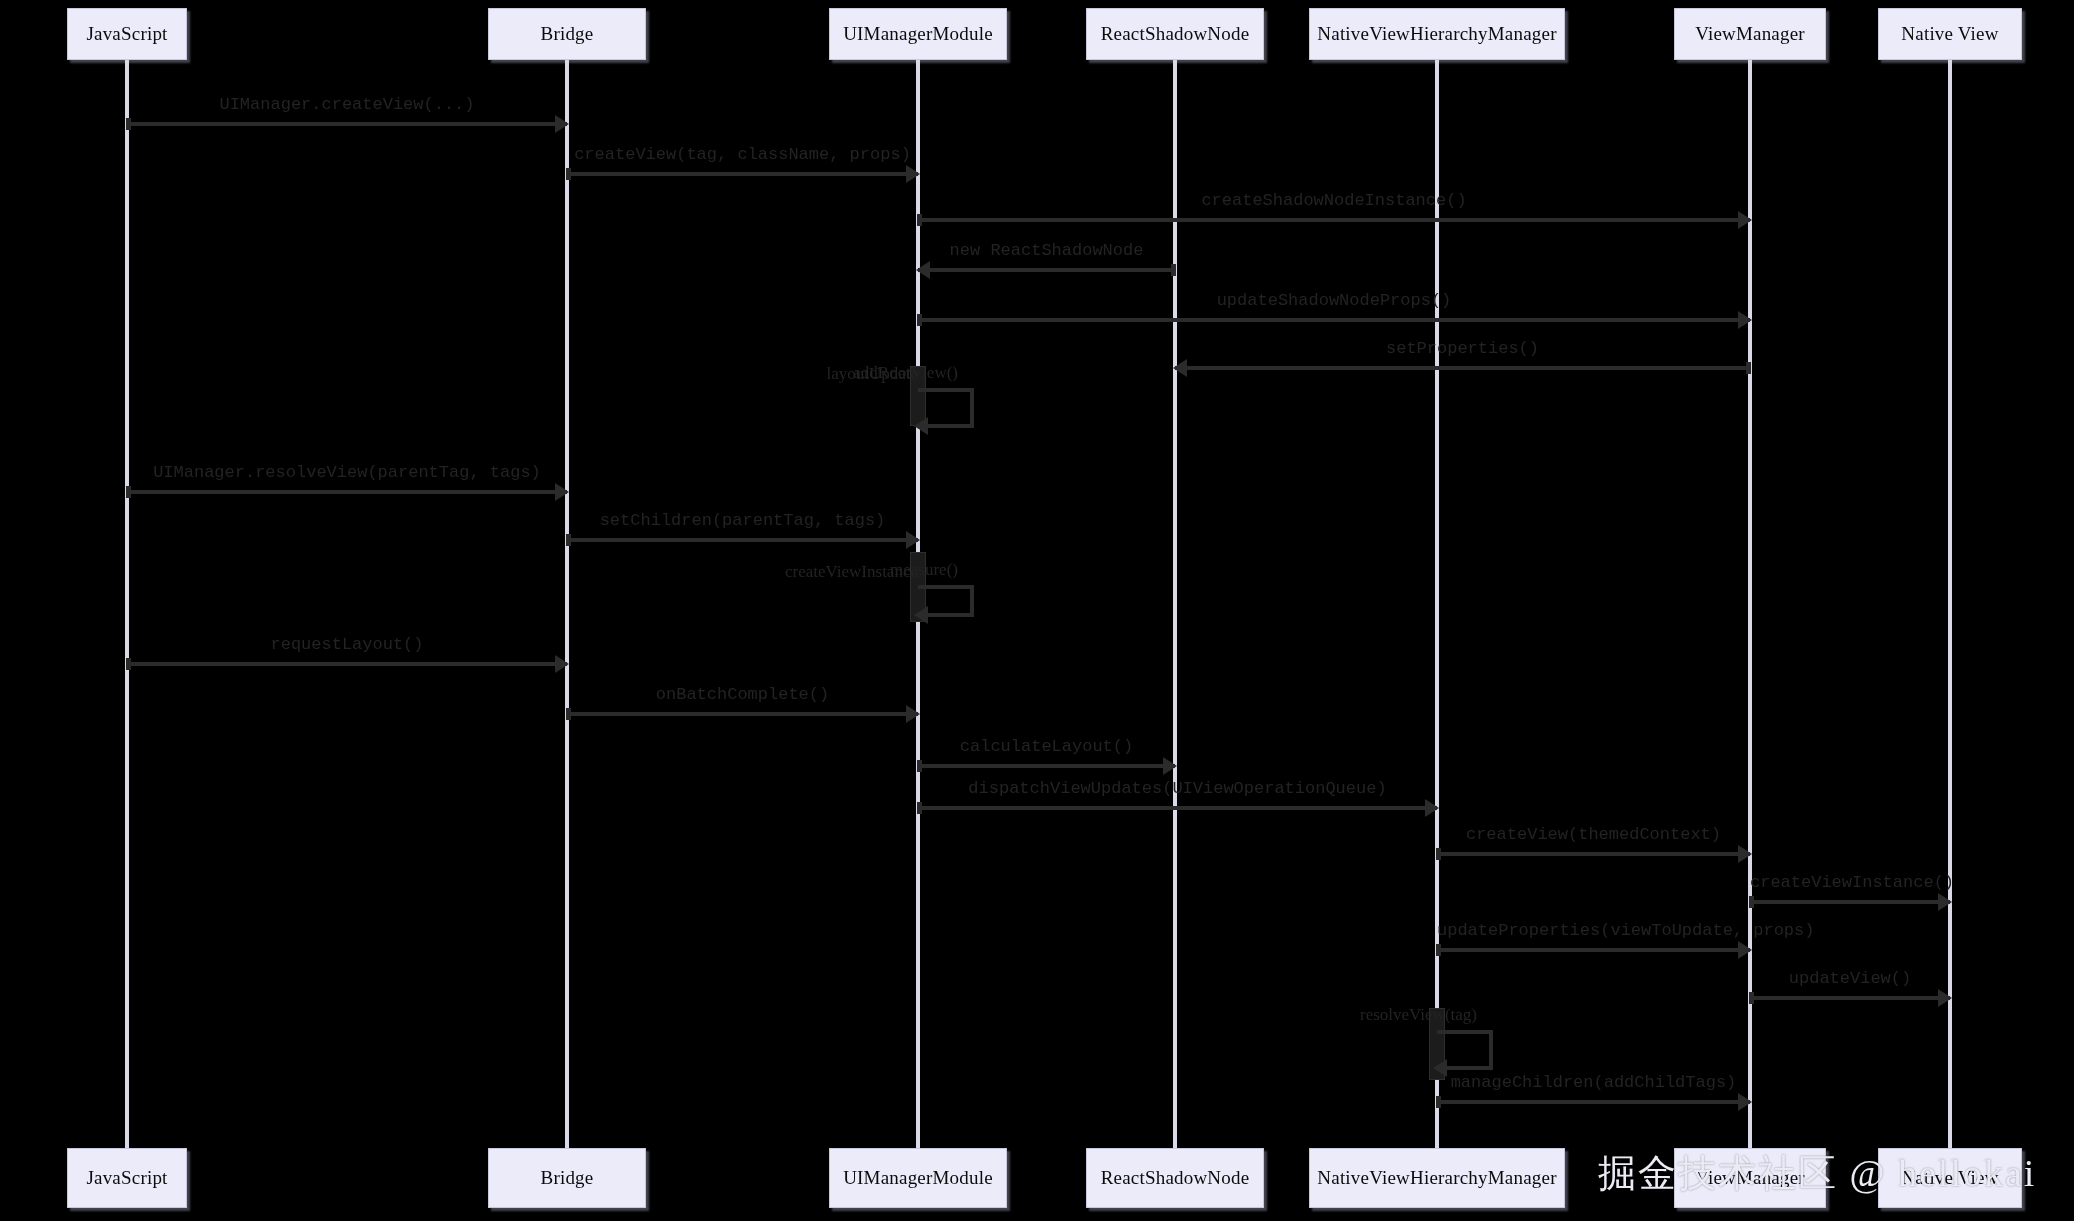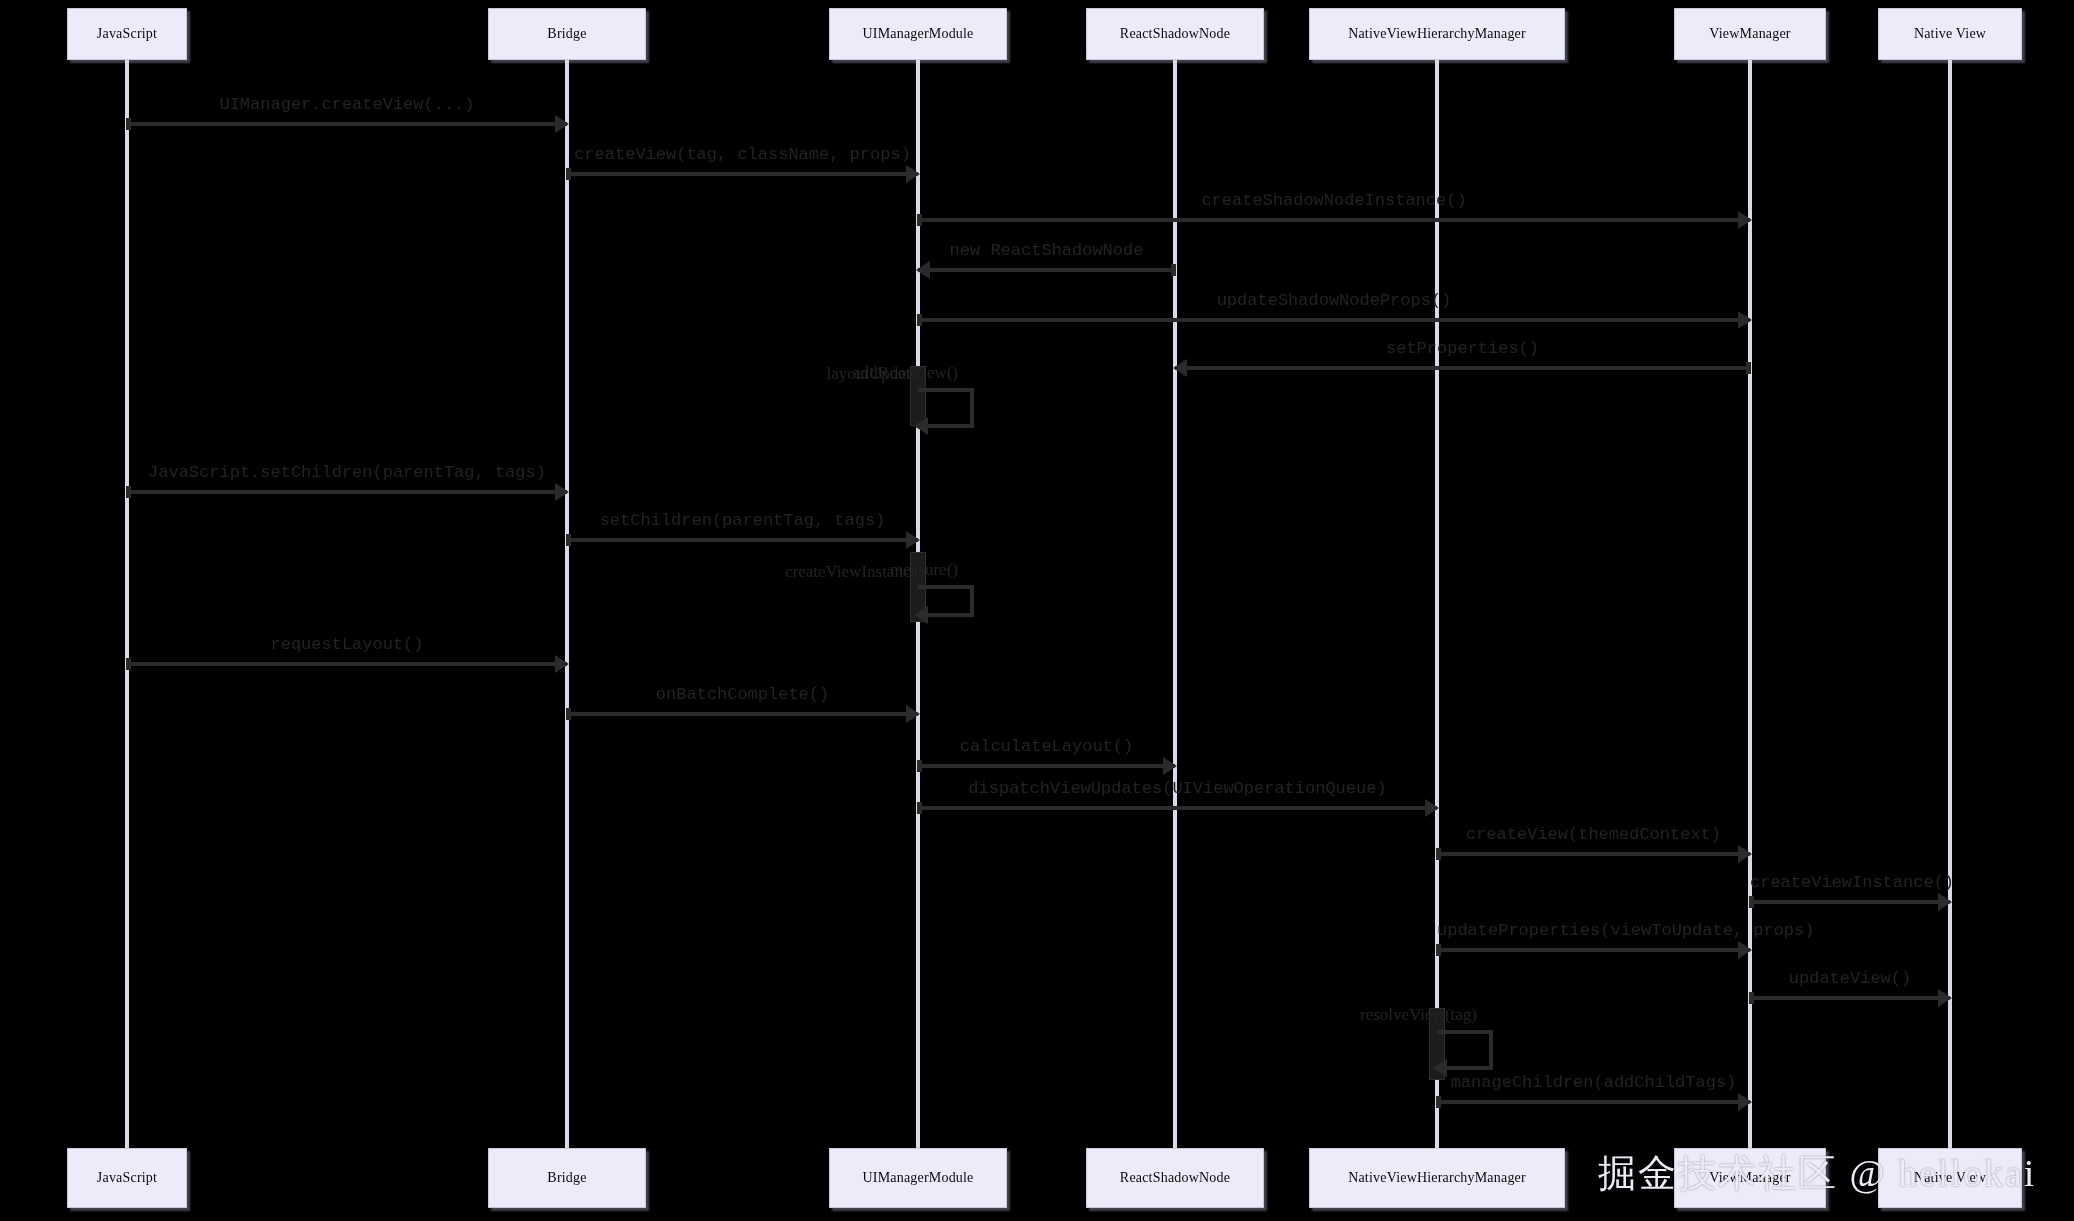--- a/index.html
+++ b/index.html
@@ -23,21 +23,21 @@
   .participant {
     position: absolute;
     background: #ebebfa;
     border: 1px solid #c8c8dc;
     box-shadow: 3px 3px 2px rgba(120,120,140,0.55);
     display: flex;
     align-items: center;
     justify-content: center;
     color: #0b0b0b;
     font-family: "Liberation Serif", "DejaVu Serif", serif;
-    font-size: 14px;
+    font-size: 19px;
     letter-spacing: .2px;
     white-space: nowrap;
     text-align: center;
     padding: 0 6px;
   }
 
   
   .lifeline {
     position: absolute;
     width: 4px;
@@ -242,21 +242,21 @@
       <div class="msg to-left" style="left: 1175px; top: 366px; width: 575px;">
         <div class="line"></div>
         <div class="head"></div>
         <div class="tail"></div>
         <div class="label">setProperties()</div>
       </div>
       <div class="msg to-right" style="left: 127px; top: 490px; width: 440px;">
         <div class="line"></div>
         <div class="head"></div>
         <div class="tail"></div>
-        <div class="label">JavaScript.setChildren(parentTag, tags)</div>
+        <div class="label">UIManager.resolveView(parentTag, tags)</div>
       </div>
       <div class="msg to-right" style="left: 567px; top: 538px; width: 351px;">
         <div class="line"></div>
         <div class="head"></div>
         <div class="tail"></div>
         <div class="label">setChildren(parentTag, tags)</div>
       </div>
       <div class="msg to-right" style="left: 127px; top: 662px; width: 440px;">
         <div class="line"></div>
         <div class="head"></div>

